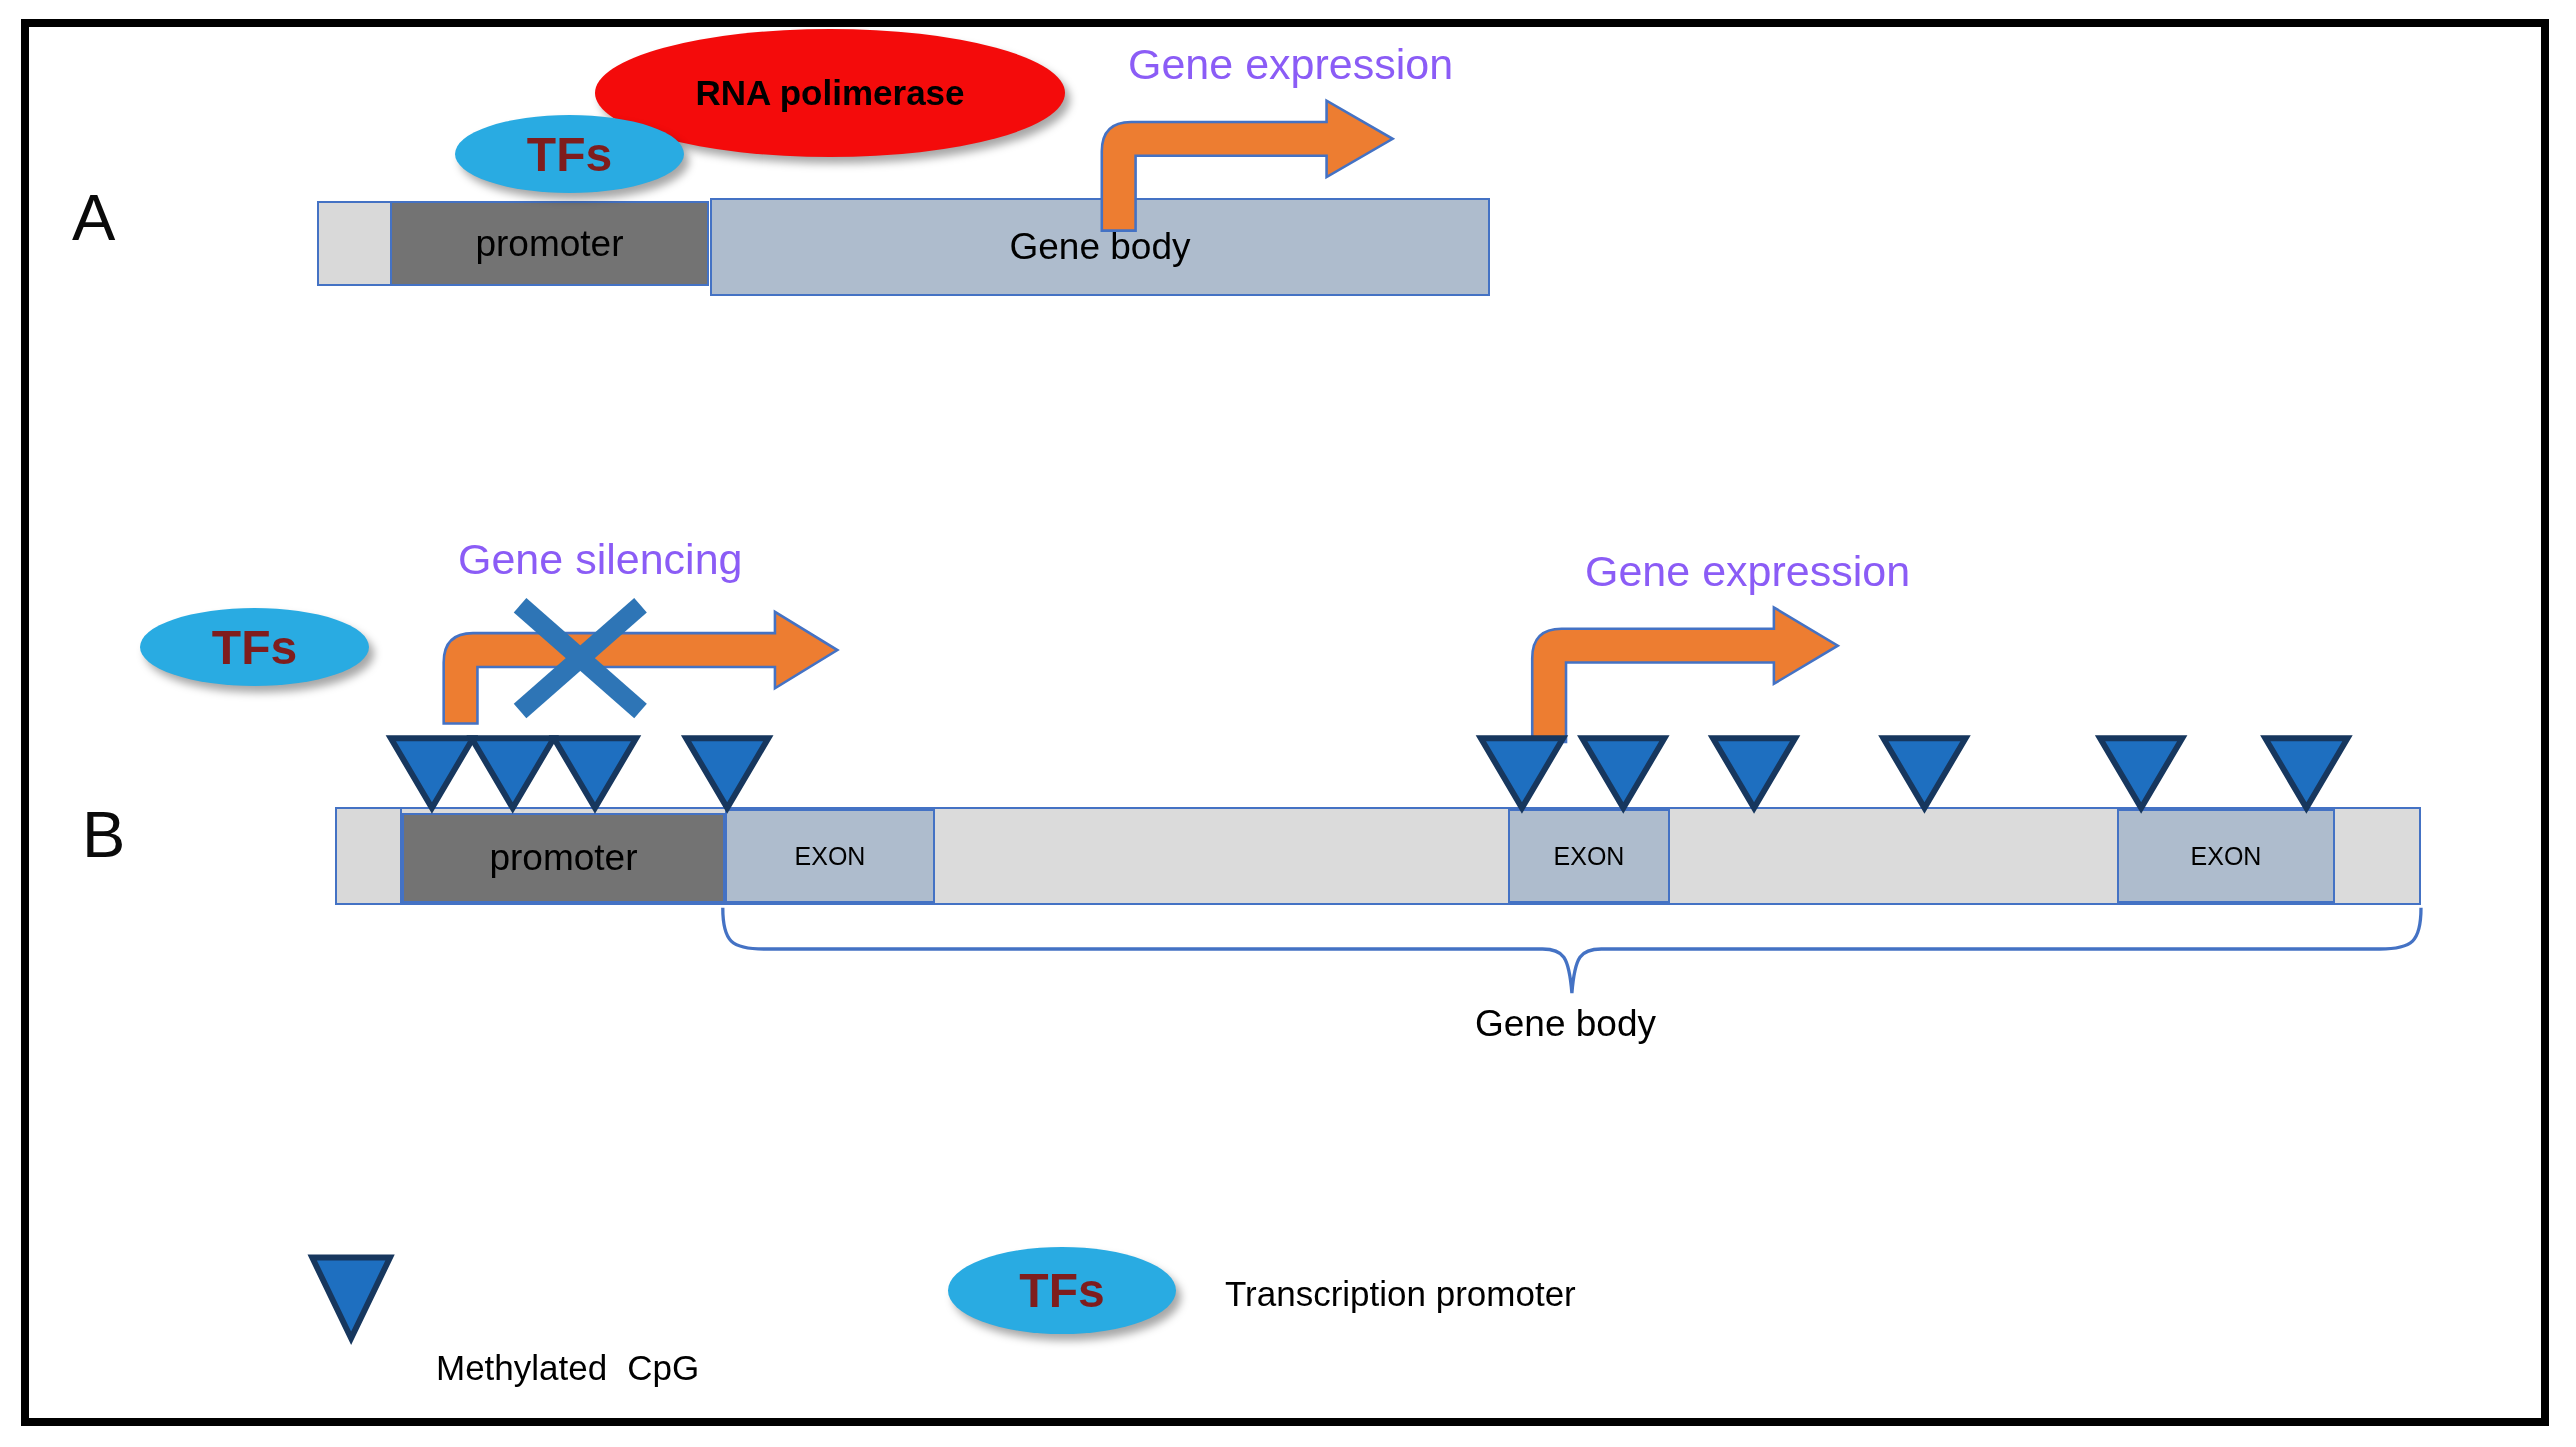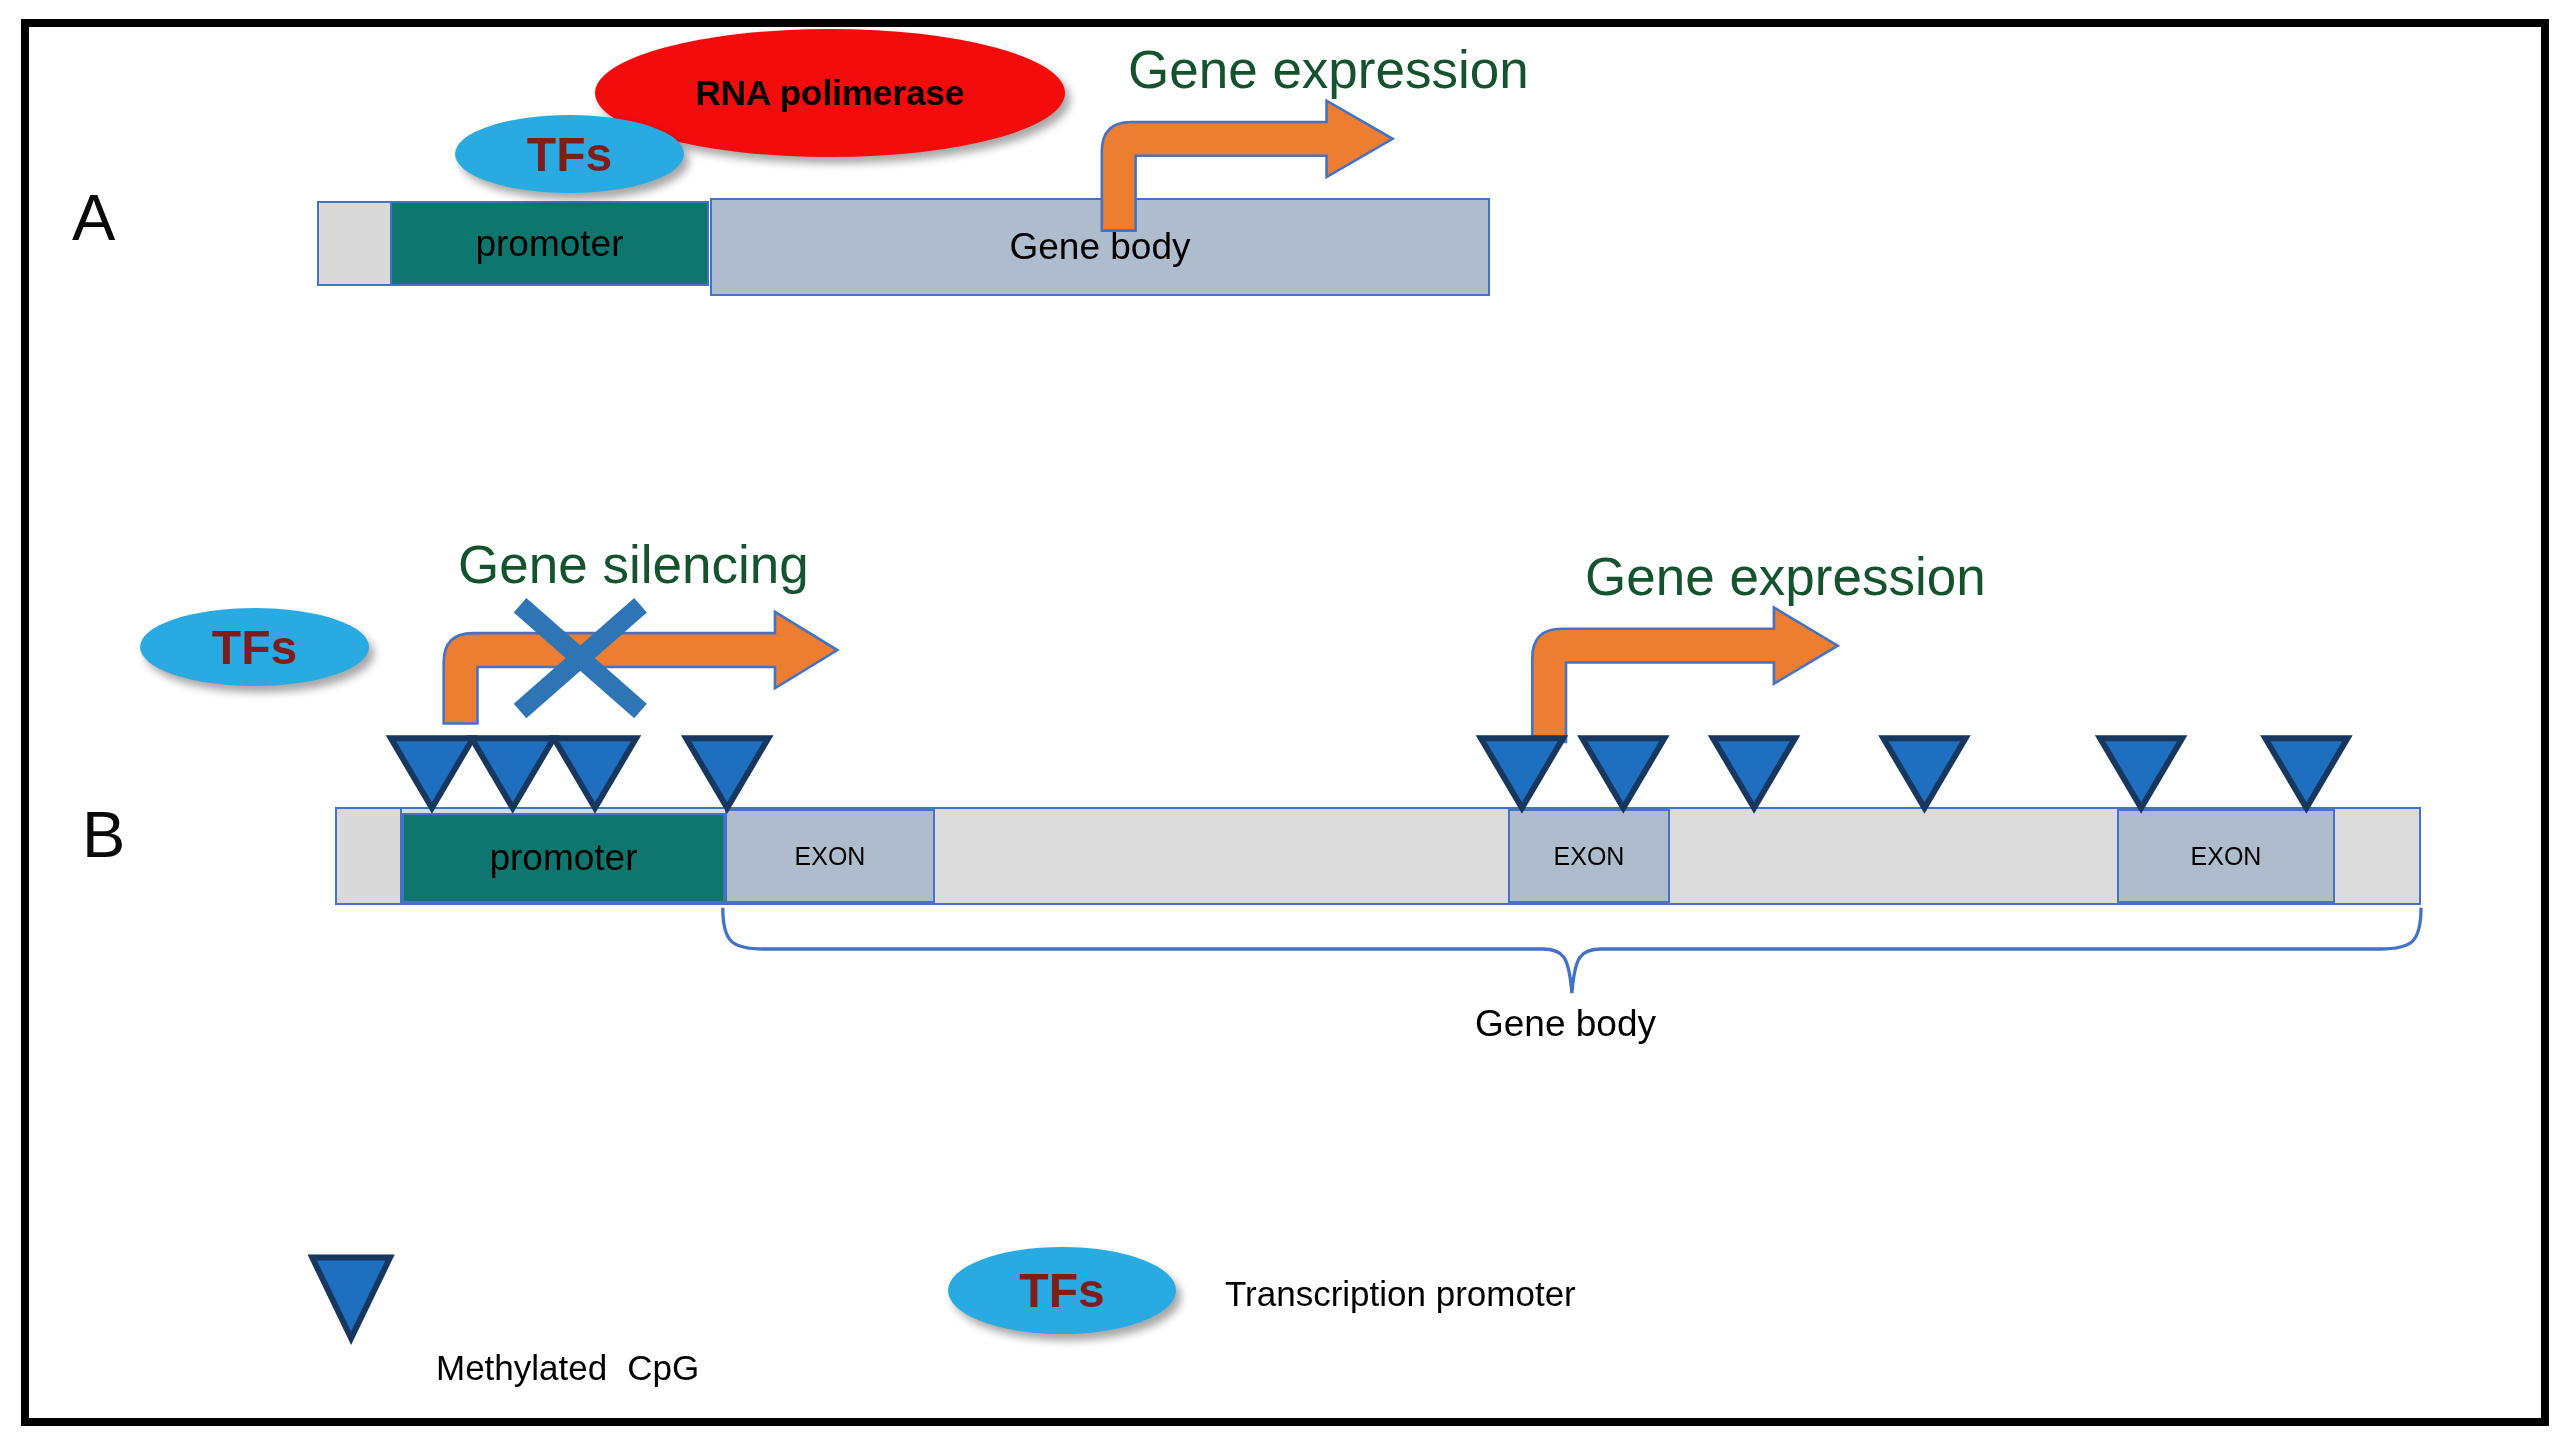--- a/index.html
+++ b/index.html
@@ -6,35 +6,35 @@
   .stage{
     position:relative; width:2576px; height:1447px; background:#ffffff;
     font-family:"Liberation Sans", sans-serif; overflow:hidden; color:#000;
   }
   .frame{
     position:absolute; left:20.6px; top:19px; width:2528px; height:1407px;
     border:8px solid #000; box-sizing:border-box; background:#fff;
   }
   .abs{position:absolute;}
   .panel-label{font-size:65px; line-height:1; color:#0a0a0a;}
-  .heading{font-size:53px; line-height:1.1; color:#14532d; white-space:nowrap;text-align:right;}
+  .heading{font-size:43px; line-height:1.1; color:#8b5cf6; white-space:nowrap;text-align:right;}
   .ellipse{
     border-radius:50%; display:flex; align-items:center; justify-content:center;
     box-shadow:5.1px 6.6px 8.8px rgba(0,0,0,0.35);
   }
   .ellipse.cyan{background:#29ABE2;}
   .ellipse.red{background:#F40B0B;}
   .ellipse .etext{font-weight:bold; font-size:48px; color:#7f1d1d;}
   .ellipse.red .etext{color:#000000; font-size:35px;}
   .bar{box-sizing:border-box; border:2.2px solid #4472C4; display:flex; align-items:stretch;}
   .seg{box-sizing:border-box; display:flex; align-items:center; justify-content:center;
        font-size:37px; white-space:nowrap;}
   .seg.exon-box{border:2.2px solid #4472C4; background:#AEBCCD; font-size:25px;}
   .leadgray{background:#D9D9D9; border-right:2.2px solid #4472C4;}
-  .promoter-fill{background:#0f766e;}
+  .promoter-fill{background:#737373;}
   .midgray{background:#DBDBDB;}
   .genebody-a{
     box-sizing:border-box; border:2.2px solid #4472C4; background:#AEBCCD;
     display:flex; align-items:center; justify-content:center; font-size:37px;
   }
   .bar-b .seg.promoter-fill{border:2.2px solid #4472C4; margin-top:4.4px;}
   svg.overlay{position:absolute; left:0; top:0; pointer-events:none;}
   .legend-label{font-size:35px; white-space:nowrap;}
 </style>
 </head>

